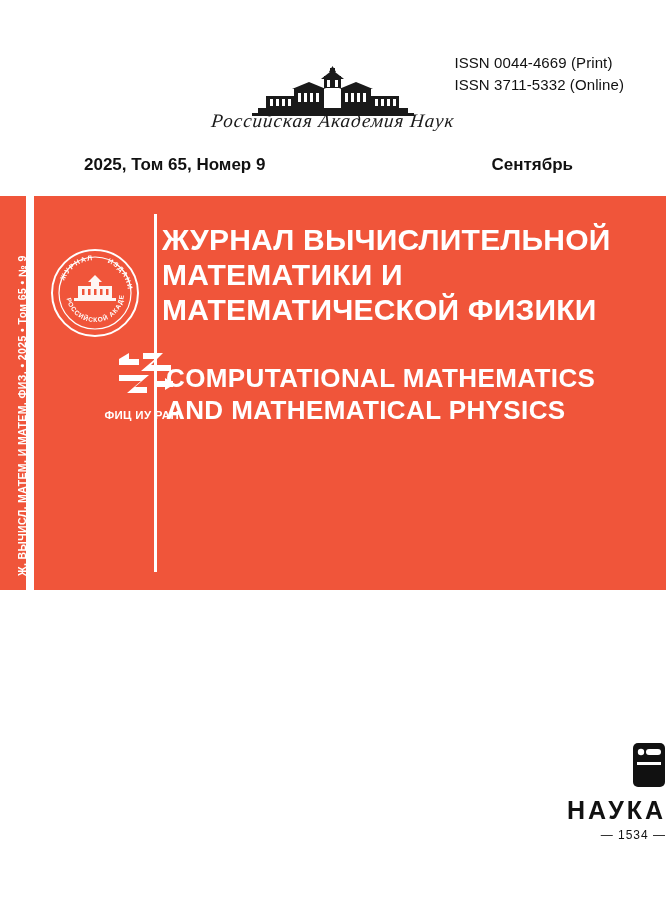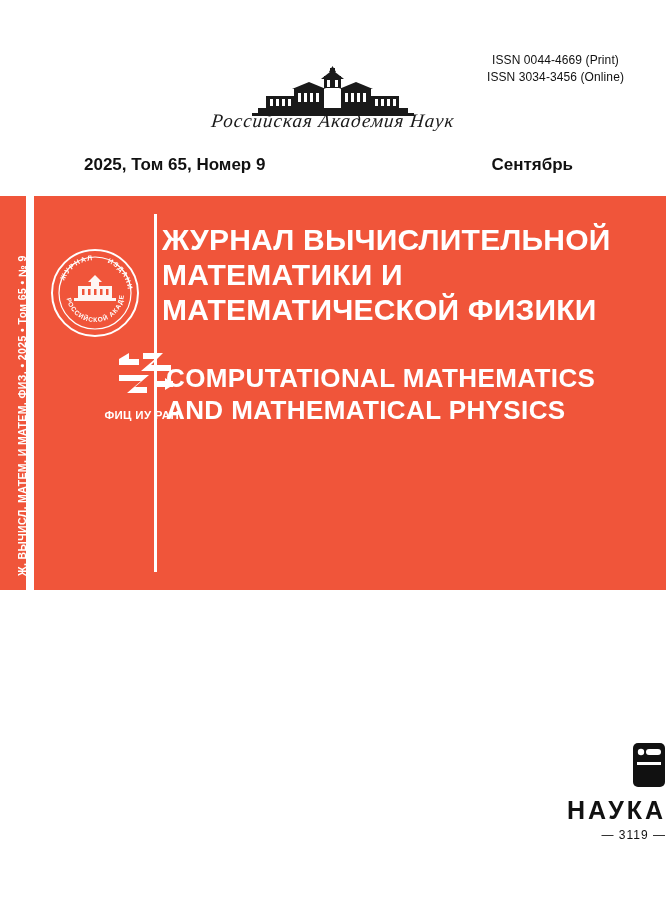--- a/index.html
+++ b/index.html
@@ -13,22 +13,22 @@
     position: relative;
     font-family: "Liberation Sans", sans-serif;
     overflow: hidden;
   }
 
   
   .issn-block {
     position: absolute;
     top: 52px;
     right: 42px;
-    text-align: center;
-    font-size: 12px;
+    text-align: left;
+    font-size: 15px;
     line-height: 1.45;
     color: #111111;
     letter-spacing: 0.1px;
   }
 
   
   .ras-emblem {
     position: absolute;
     top: 66px;
     left: 0;
@@ -192,21 +192,21 @@
     font-size: 12px;
     letter-spacing: 1px;
     color: #111111;
   }
 </style>
 </head>
 <body>
 
 <div class="issn-block">
   <div>ISSN 0044-4669 (Print)</div>
-  <div>ISSN 3034-3456 (Online)</div>
+  <div>ISSN 3711-5332 (Online)</div>
 </div>
 
 <div class="ras-emblem">
   <span>
     <svg width="190" height="62" viewBox="0 0 190 62" aria-hidden="true">
       <g fill="#1a1a1a">
 
         <rect x="92" y="2" width="5" height="8"></rect>
         <polygon points="94.5,0 91,6 98,6"></polygon>
         <rect x="86" y="10" width="17" height="12"></rect>
@@ -320,14 +320,14 @@
 <div class="publisher">
   <span class="mark">
     <svg width="34" height="46" viewBox="0 0 34 46" aria-hidden="true">
       <rect x="1" y="1" width="32" height="44" rx="5" fill="#111111"></rect>
       <circle cx="9" cy="10" r="3.2" fill="#ffffff"></circle>
       <rect x="14" y="7" width="15" height="6" rx="3" fill="#ffffff"></rect>
       <rect x="5" y="20" width="24" height="3" fill="#ffffff"></rect>
     </svg>
   </span>
   <div class="pub-name">НАУКА</div>
-  <div class="pub-year">— 3119 —</div>
+  <div class="pub-year">— 1534 —</div>
 </div>
 
 </body></html>

